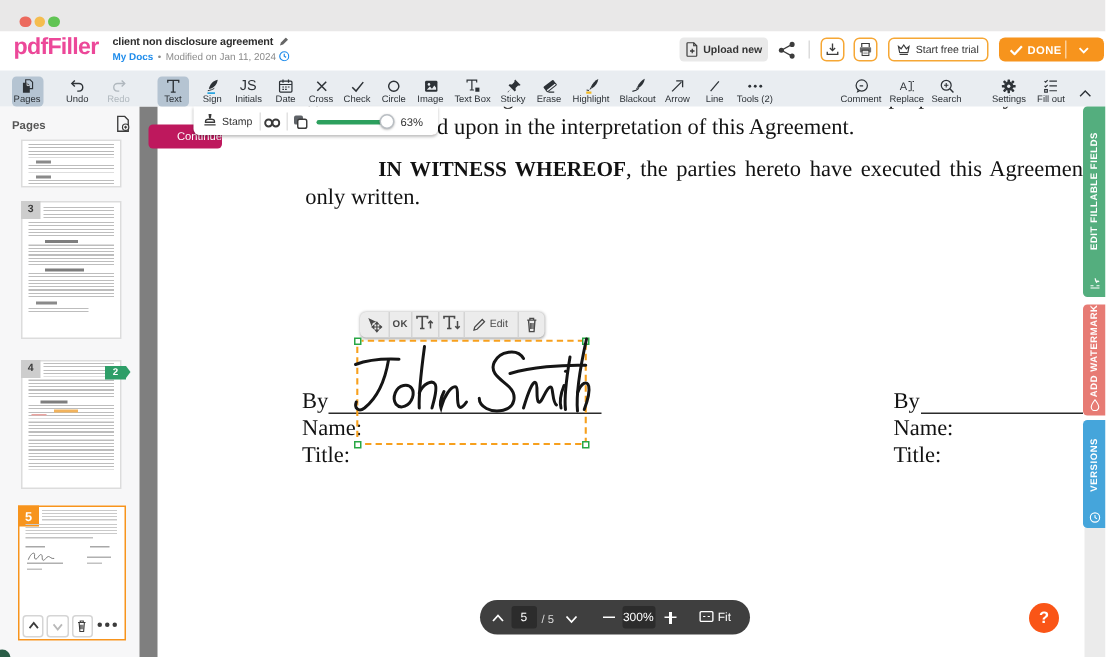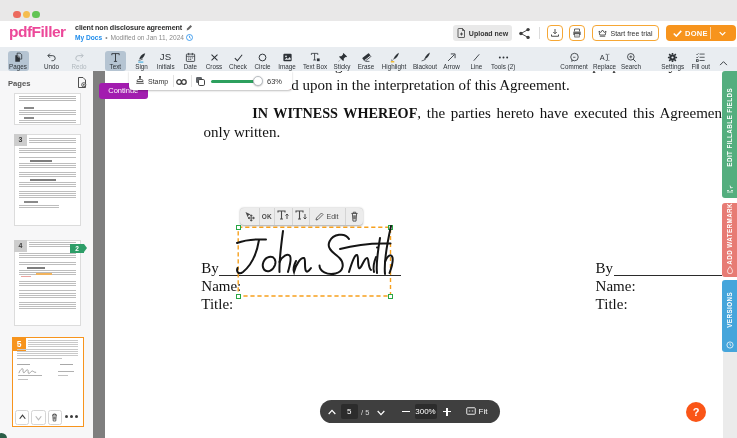--- a/index.html
+++ b/index.html
@@ -412,21 +412,21 @@
 <svg class="abs" style="left:726px;top:341px" width="8" height="8" viewBox="0 0 16 16">
       <circle cx="8" cy="8" r="6.2" fill="none" stroke="#fff" stroke-width="1.5"></circle>
       <path d="M8 4.5V8l2.6 1.8" fill="none" stroke="#fff" stroke-width="1.4"></path>
     </svg>
 
 <div class="abs" style="left:722.5px;top:352px;width:14.5px;height:86px;background:#ebebeb"></div>
 
 </div>
 <div class="abs" style="left:0;top:0;z-index:20">
 
-<div class="abs" style="left:98.5px;top:83px;width:49.5px;height:16.4px;background:#a21caf;border-radius:3px;color:#fff;font-size:7.5px;text-align:center;line-height:16.4px">Continue</div>
+<div class="abs" style="left:98.5px;top:83px;width:49.5px;height:16.4px;background:#be185d;border-radius:3px;color:#fff;font-size:7.5px;text-align:right;line-height:16.4px">Continue</div>
 
 <div class="abs" style="left:129px;top:71px;width:162.5px;height:18.5px;background:#fff;border-radius:0 0 4px 4px;box-shadow:0 1px 2px rgba(0,0,0,0.25)"></div>
 <svg class="abs" style="left:134.5px;top:75px" width="10" height="10" viewBox="0 0 20 20">
       <path d="M8 2h4l-0.8 6H8.8z" fill="#3a3a3a"></path>
       <path d="M4 11.5c0-1.5 1.5-2.5 4.5-2.5h3c3 0 4.5 1 4.5 2.5V13H4z" fill="none" stroke="#3a3a3a" stroke-width="1.7"></path>
       <path d="M2.5 16.5h15" stroke="#3a3a3a" stroke-width="1.9"></path>
     </svg>
 <div class="abs" style="left:148px;top:77.5px;font-size:7px;color:#333">Stamp</div>
 <div class="abs" style="left:172.5px;top:75px;width:1px;height:12px;background:#e2e2e2"></div>
 <svg class="abs" style="left:176px;top:77.5px" width="11" height="8" viewBox="0 0 22 16">

